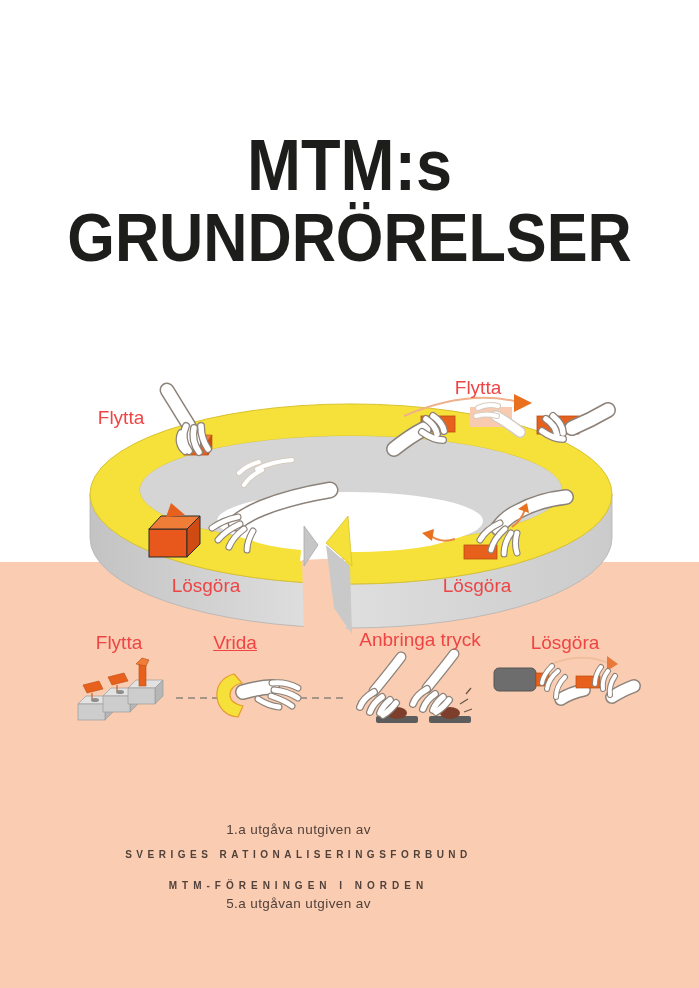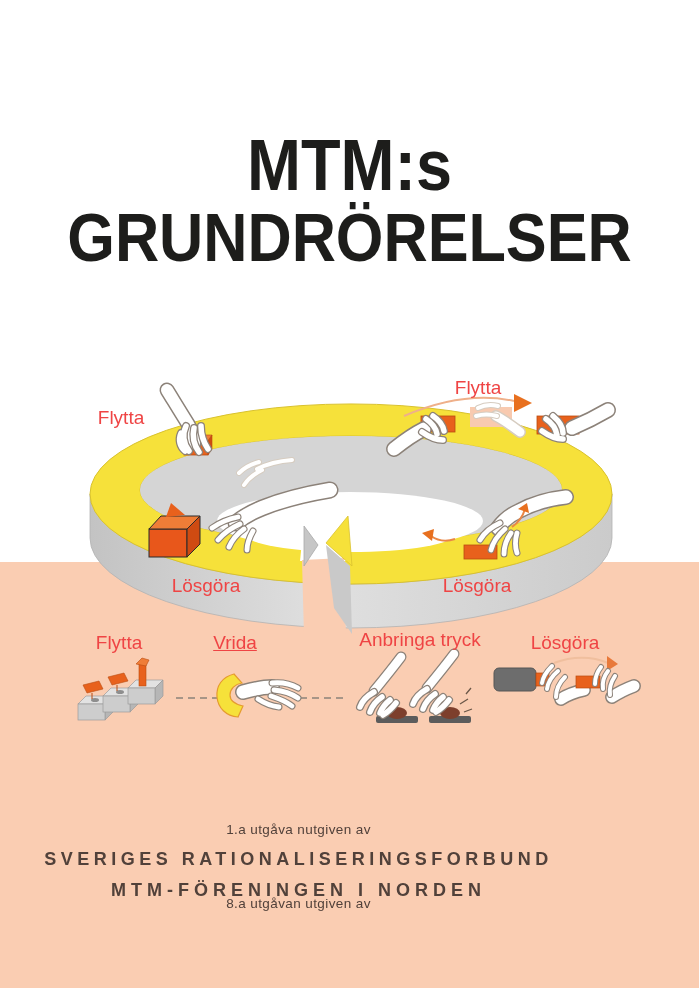--- a/index.html
+++ b/index.html
@@ -22,21 +22,21 @@
   }
   .svg-stage{position:absolute;left:0;top:0;width:699px;height:988px;}
   .diagram-label{
     position:absolute;transform:translateX(-50%);
     font-size:19px;color:#ef4444;white-space:nowrap;line-height:1.1;
   }
   .credit{
     position:absolute;left:0;width:597px;text-align:center;color:#51413a;
   }
   .credit.small{font-size:13.5px;letter-spacing:0.4px;}
-  .credit.caps{font-size:18px;font-weight:bold;}
+  .credit.caps{font-size:10px;font-weight:bold;}
   .c1{top:822px;}
   .c2{top:849px;letter-spacing:4.5px;}
   .c3{top:896px;}
   .c4{top:880px;letter-spacing:5px;}
 
   
   .h-o{fill:none;stroke:#8c8279;stroke-linecap:round;stroke-linejoin:round;}
   .h-i{fill:none;stroke:#ffffff;stroke-linecap:round;stroke-linejoin:round;}
   .g-o{fill:none;stroke:#d6ccc0;stroke-linecap:round;stroke-linejoin:round;}
   .g-i{fill:none;stroke:#ffffff;stroke-linecap:round;stroke-linejoin:round;}
@@ -196,14 +196,14 @@
 <div class="diagram-label" style="left:478px;top:378px;">Flytta</div>
 <div class="diagram-label" style="left:206px;top:576px;">Lösgöra</div>
 <div class="diagram-label" style="left:477px;top:576px;">Lösgöra</div>
 <div class="diagram-label" style="left:119px;top:633px;">Flytta</div>
 <div class="diagram-label" style="left:235px;top:633px;text-decoration:underline;">Vrida</div>
 <div class="diagram-label" style="left:389px;top:630px;margin-left:31px;">Anbringa tryck</div>
 <div class="diagram-label" style="left:548px;top:633px;margin-left:17px;">Lösgöra</div>
 
 <div class="credit small c1">1.a utgåva nutgiven av</div>
 <div class="credit caps c2">SVERIGES RATIONALISERINGSFORBUND</div>
-<div class="credit small c3">8.a utgåvan utgiven av</div>
+<div class="credit small c3">5.a utgåvan utgiven av</div>
 <div class="credit caps c4">MTM-FÖRENINGEN I NORDEN</div>
 
 </body></html>

